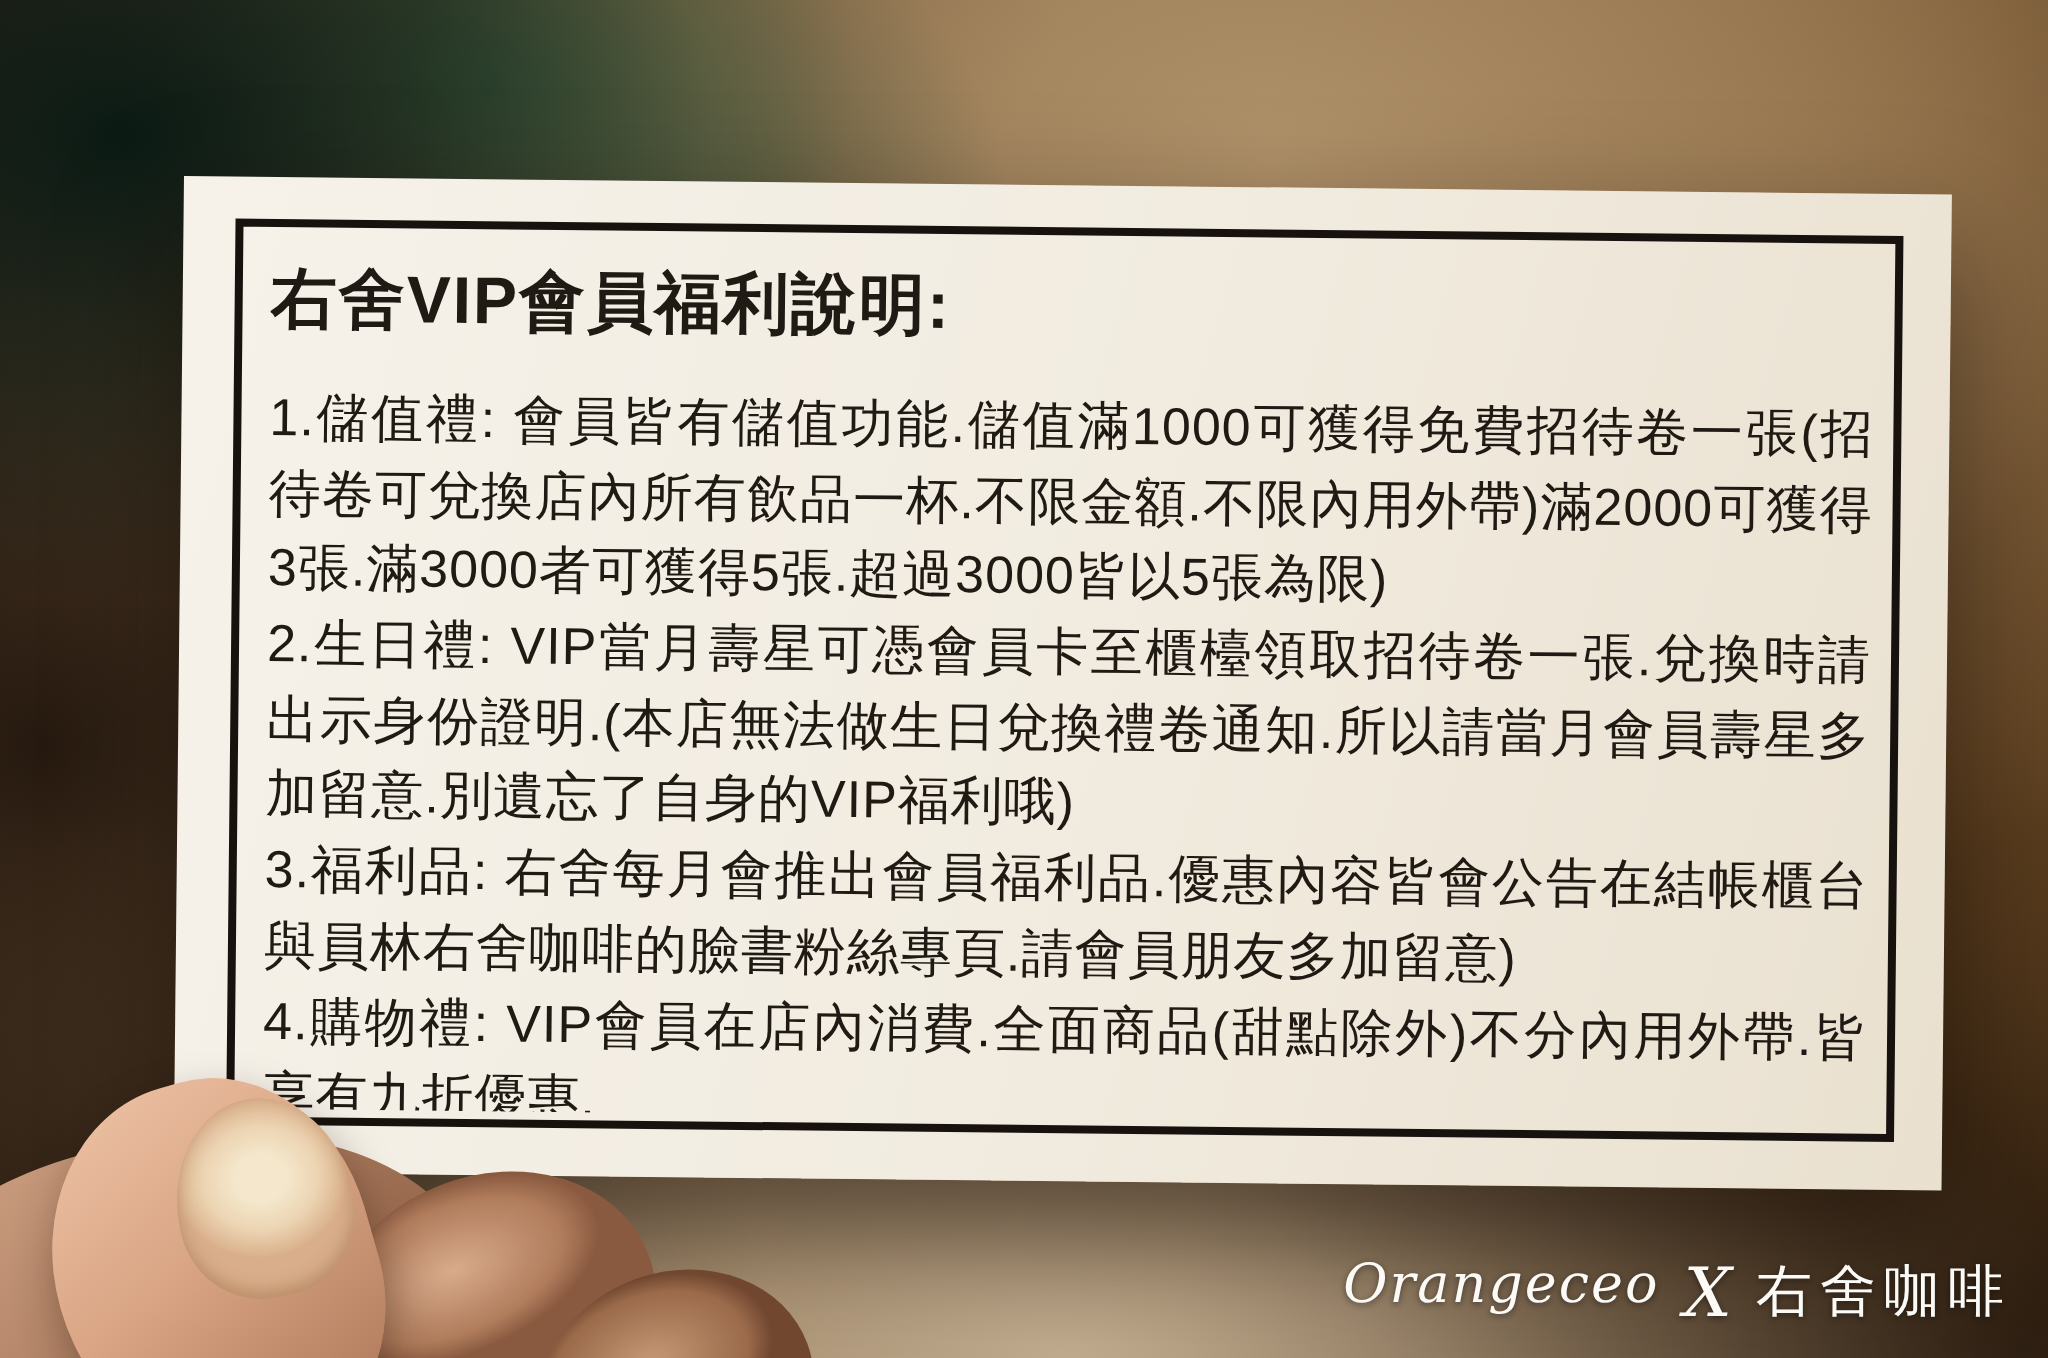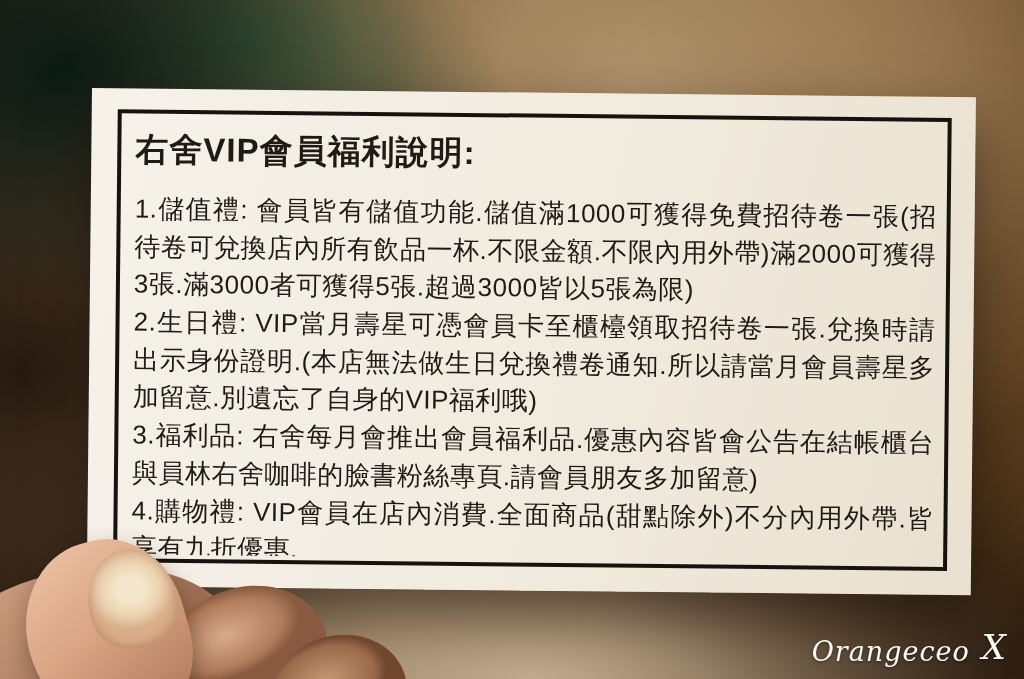--- a/index.html
+++ b/index.html
@@ -103,21 +103,21 @@
   }
 
   
   .watermark {
     position: absolute;
     right: 18px; bottom: 12px;
     z-index: 4;
     color: #fbfaf7;
     text-shadow: 0 1px 3px rgba(0,0,0,0.45);
     display: flex;
-    align-items: flex-end;
+    align-items: flex-start;
     gap: 12px;
     font-family: "DejaVu Serif", "Liberation Serif", serif;
   }
   .wm-brand { font-style: italic; font-size: 27px; letter-spacing: 1px; }
   .wm-sep   { font-style: italic; font-size: 34px; font-family: "DejaVu Serif", serif; }
   .wm-partner { font-size: 28px; letter-spacing: 4px; }
 </style>
 </head>
 <body>
 
@@ -140,13 +140,14 @@
   <div class="hand-palm"></div>
   <div class="finger-index"></div>
   <div class="finger-middle"></div>
   <div class="thumb"></div>
   <div class="thumb-nail"></div>
 </div>
 
 <div class="watermark">
   <span class="wm-brand">Orangeceo</span>
   <span class="wm-sep">X</span>
+  <span class="wm-partner">右舍咖啡</span>
 </div>
 
 </body></html>

